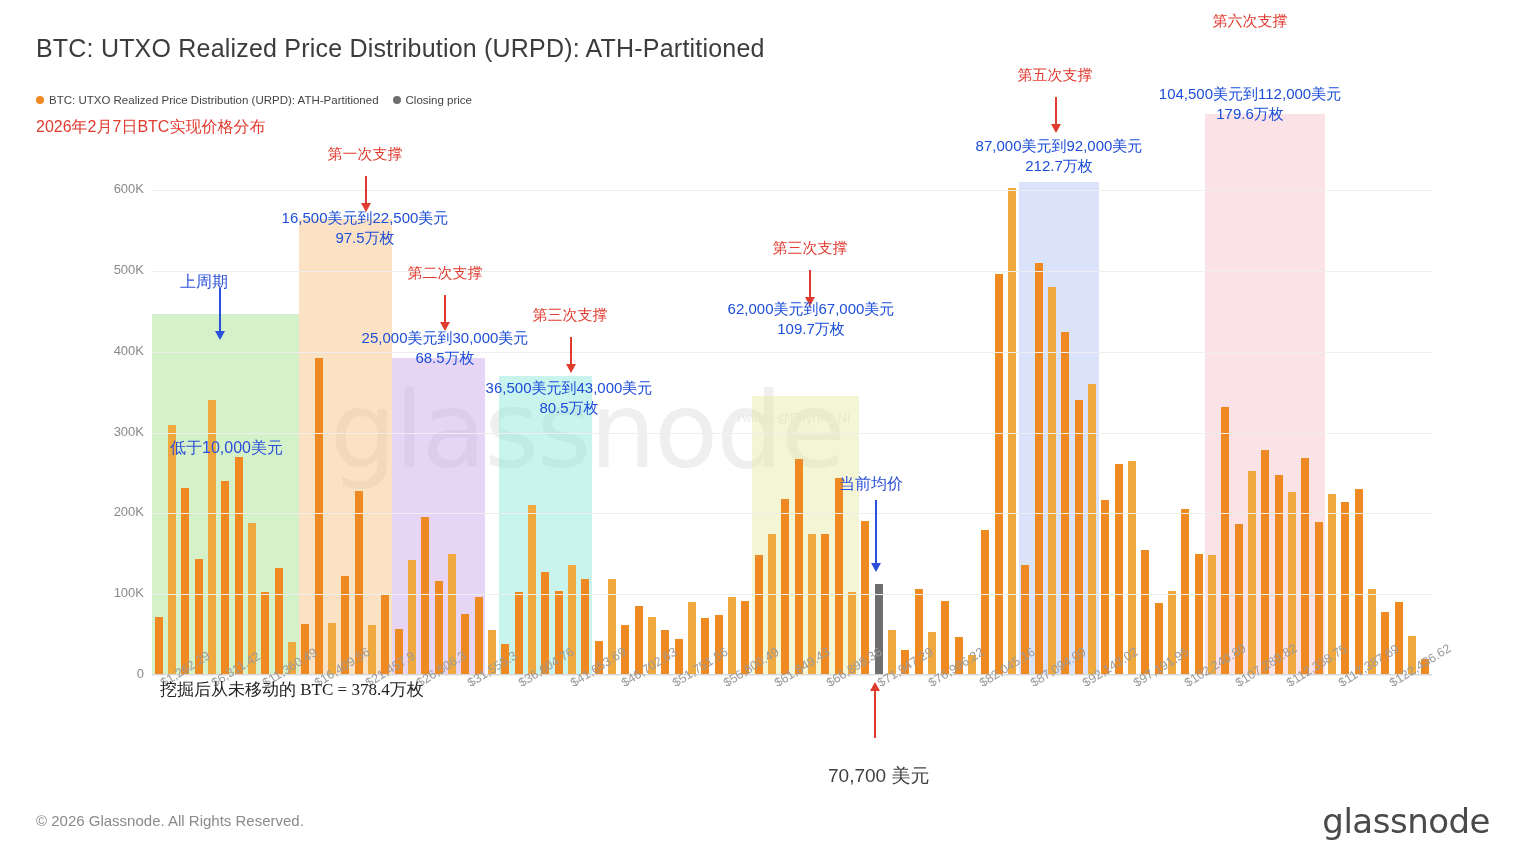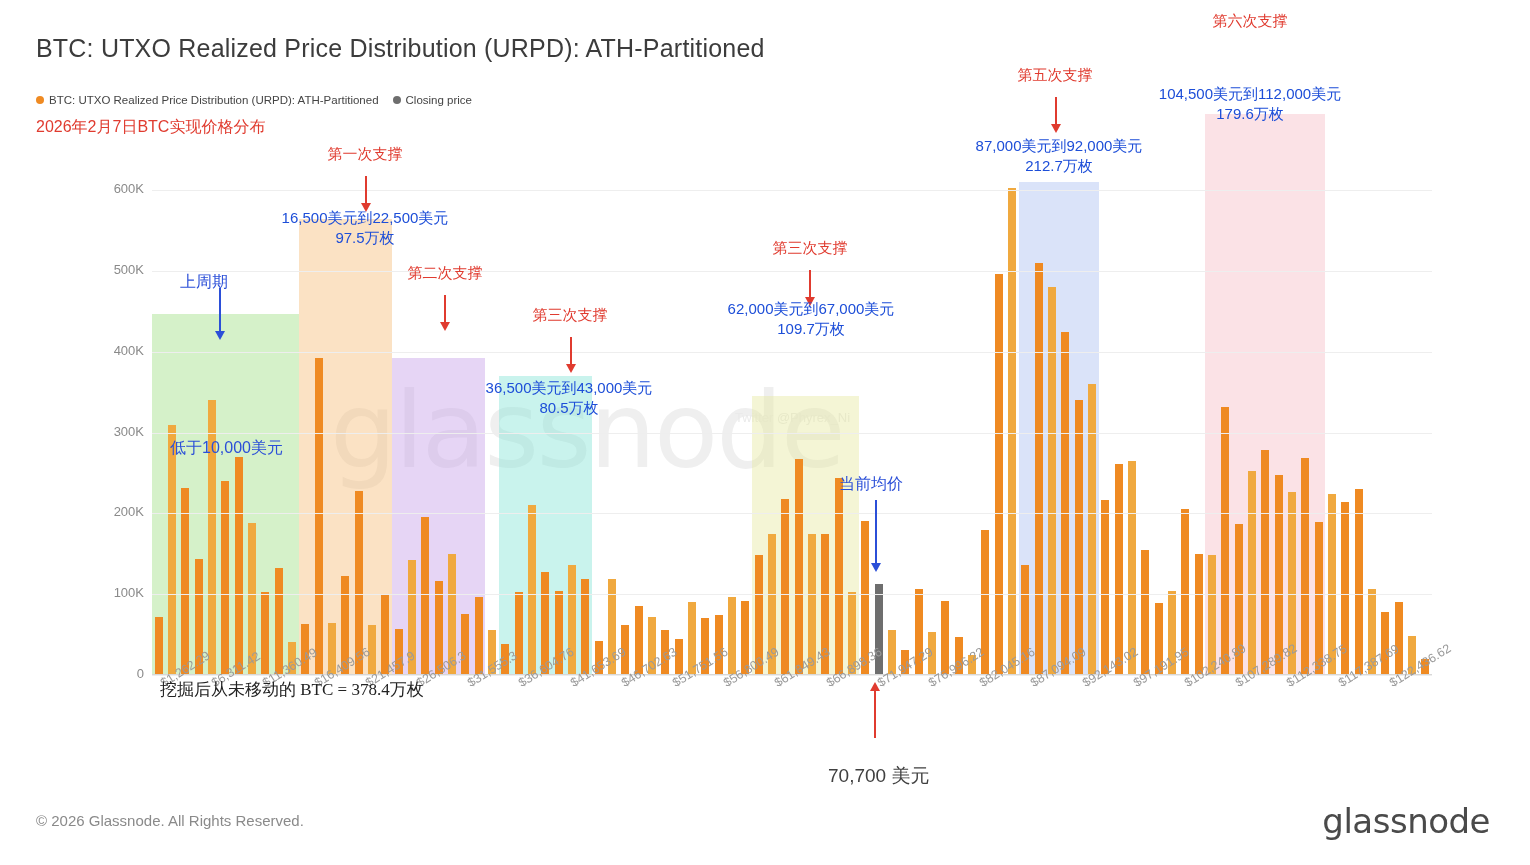--- a/index.html
+++ b/index.html
@@ -286,20 +286,24 @@
   <div class="arrow-down" style="left:365px;top:176px;height:28px;"></div>
   <div class="ann" style="left:250px;top:208px;width:230px;">
     <div class="body">16,500美元到22,500美元</div>
     <div class="body">97.5万枚</div>
   </div>
 
   <div class="ann" style="left:335px;top:264px;width:220px;">
     <div class="head">第二次支撑</div>
   </div>
   <div class="arrow-down" style="left:444px;top:295px;height:28px;"></div>
+  <div class="ann" style="left:330px;top:328px;width:230px;">
+    <div class="body">25,000美元到30,000美元</div>
+    <div class="body">68.5万枚</div>
+  </div>
 
   <div class="ann" style="left:460px;top:306px;width:220px;">
     <div class="head">第三次支撑</div>
   </div>
   <div class="arrow-down" style="left:570px;top:337px;height:28px;"></div>
   <div class="ann" style="left:450px;top:378px;width:238px;">
     <div class="body">36,500美元到43,000美元</div>
     <div class="body">80.5万枚</div>
   </div>
 

